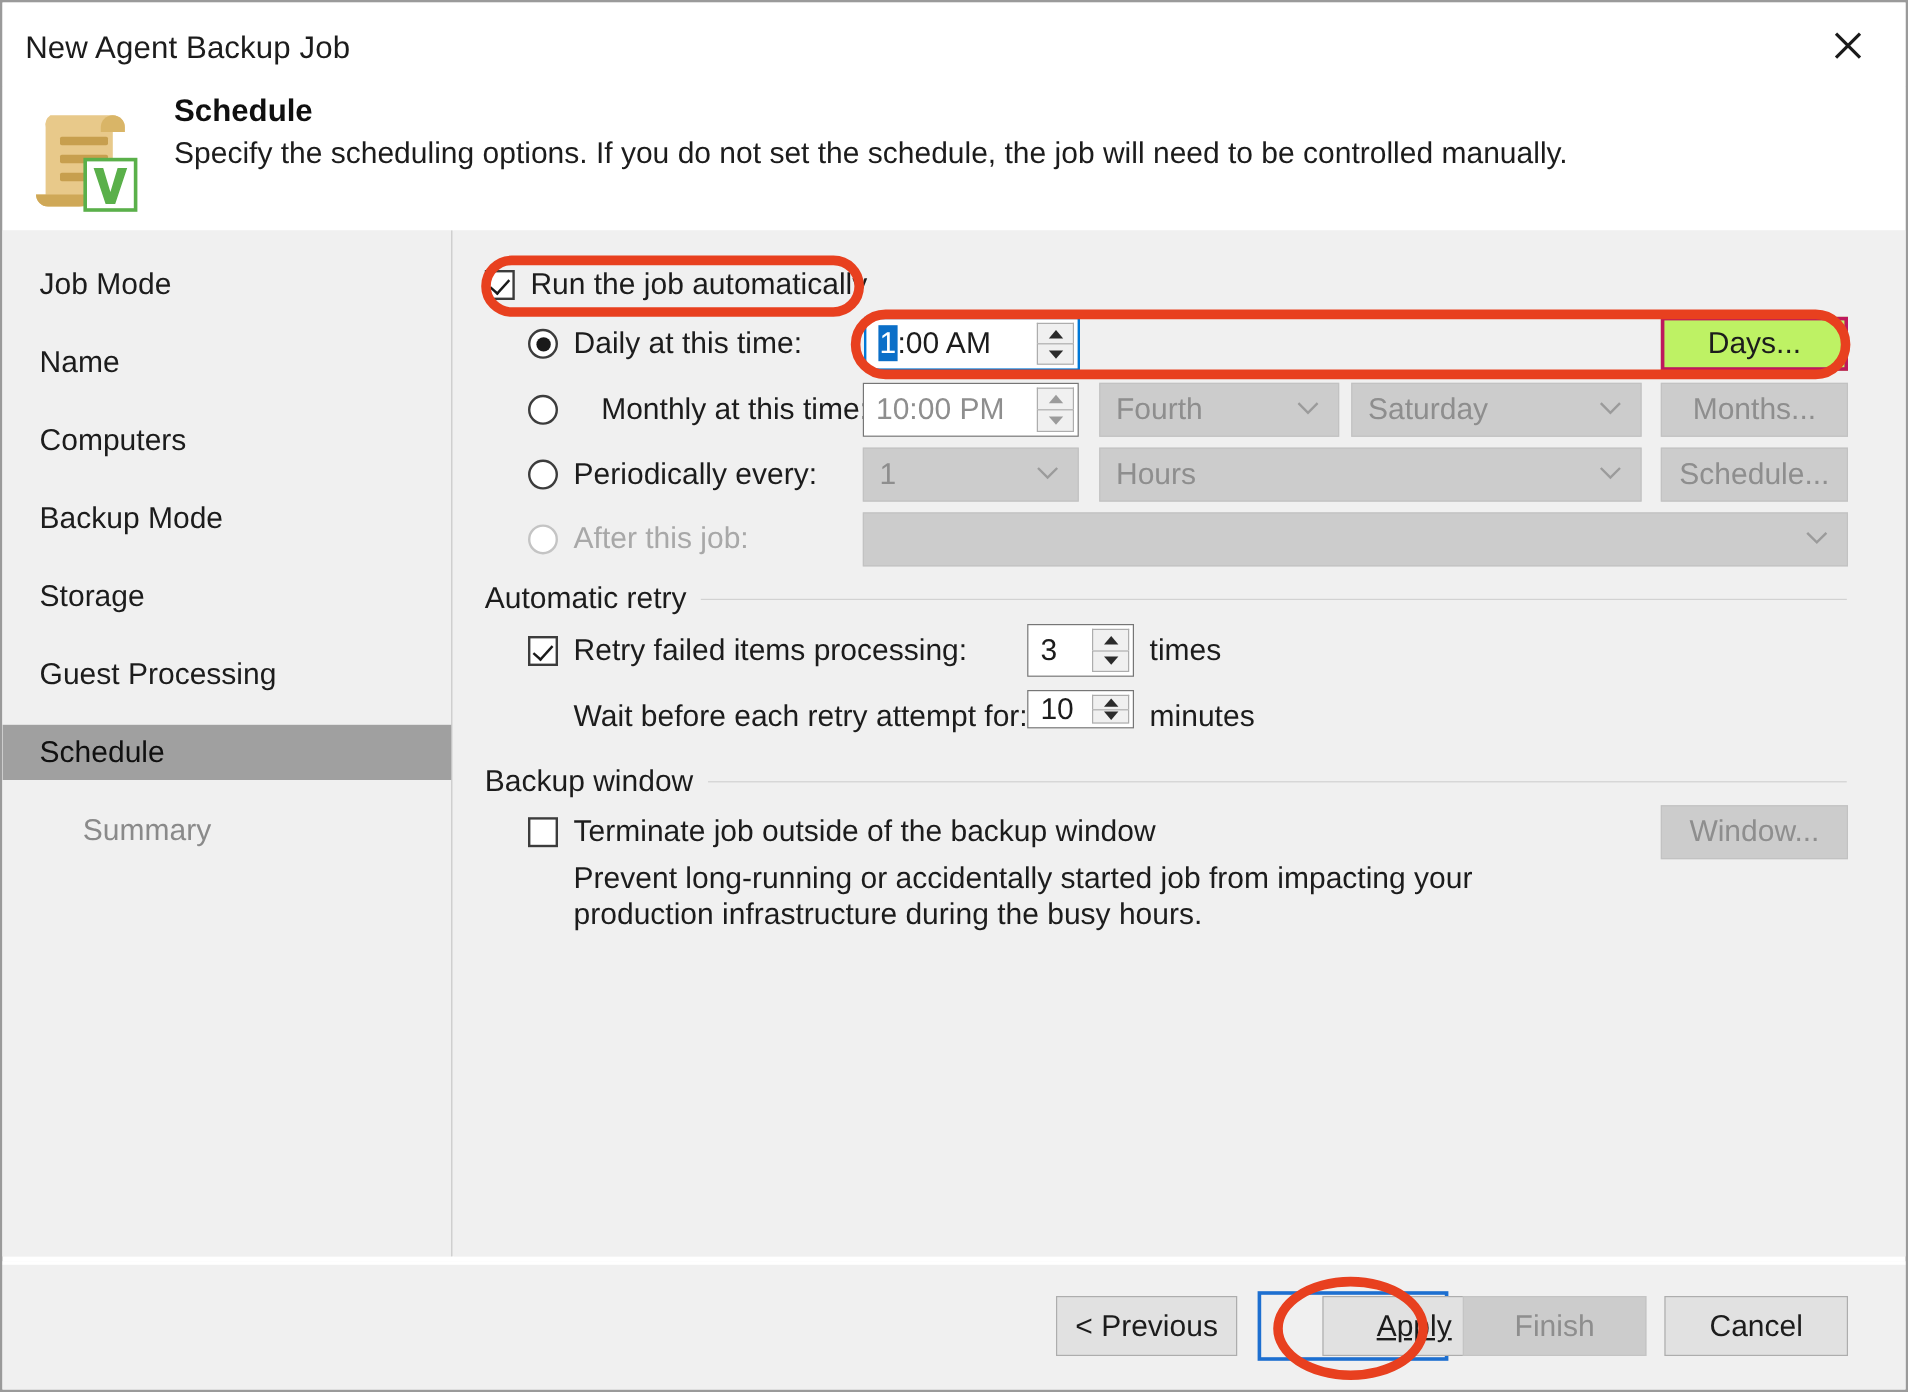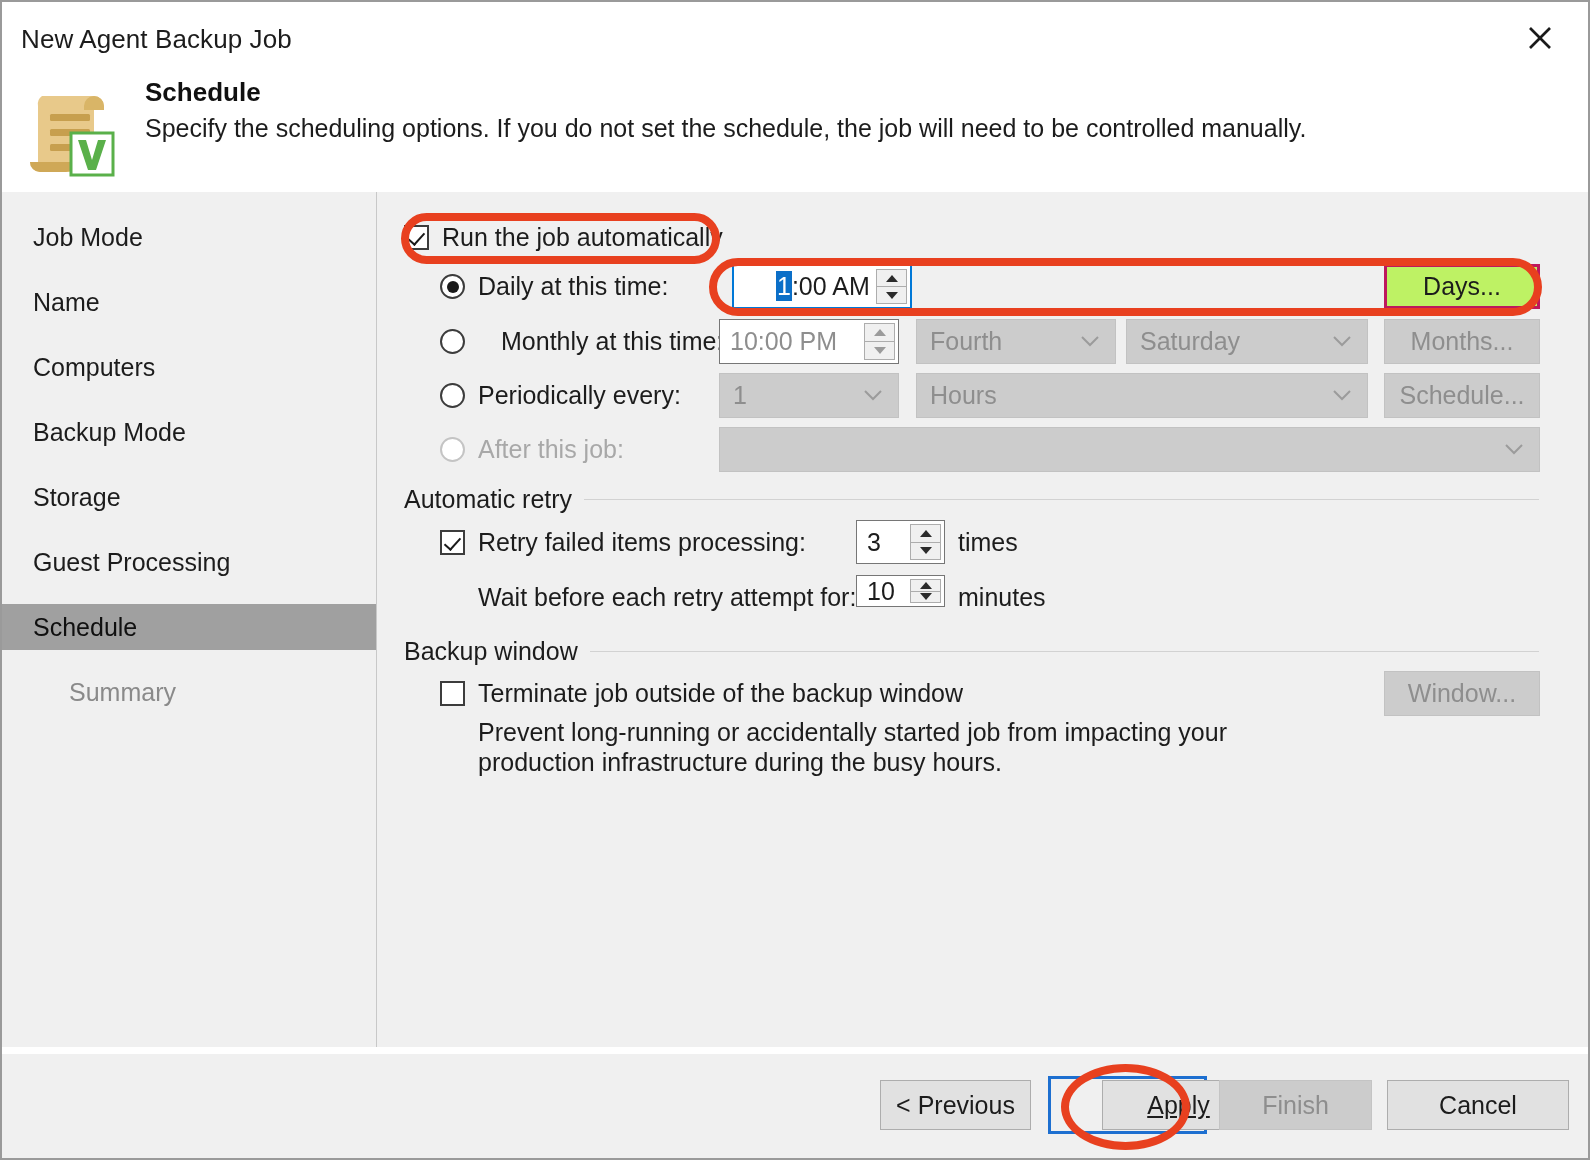--- a/index.html
+++ b/index.html
@@ -447,21 +447,21 @@
 
       <div class="chk-row" style="left:26px; top:31px;">
         <span class="checkbox checked"></span>
         <span class="chk-label">Run the job automatically</span>
       </div>
 
       <div class="chk-row" style="left:62px; top:80px;">
         <span class="radio selected"></span>
         <span class="radio-label">Daily at this time:</span>
       </div>
-      <div class="field focused" style="left:354px; top:72px; width:180px; height:45px;padding-left:32px;">
+      <div class="field focused" style="left:342px; top:72px; width:180px; height:45px;">
         <span class="field-text"><span class="sel-hl">1</span><span>:00 AM</span></span>
         <span class="spin">
           <span class="spin-btn up">
               <i class="arrow-up"></i>
             </span>
           <span class="spin-btn down">
               <i class="arrow-down"></i>
             </span>
         </span>
       </div>
@@ -588,20 +588,20 @@
   </div>
 
   <div class="footer">
     <div class="footer-btn" style="left:878px; width:151px;">&lt; Previous</div>
 
     <div class="focus-ring" style="left:1046px; top:22px; width:159px; height:58px;"></div>
     <div class="footer-btn" style="left:1100px; width:153px;text-decoration:underline;">Apply</div>
 
     <div class="footer-btn disabled" style="left:1217px; width:153px;">Finish</div>
 
-    <div class="footer-btn" style="left:1385px; width:182px;">Cancel</div>
+    <div class="footer-btn" style="left:1385px; width:153px;">Cancel</div>
   </div>
 
   <div class="anno anno-pill1" style="left:399px; top:211px; width:319px; height:51px;"></div>
   <div class="anno anno-pill2" style="left:707px; top:256px; width:833px; height:58px;"></div>
   <div class="anno anno-oval" style="left:1059px; top:1062px; width:129px; height:86px;"></div>
 
 </div>
 
 </body></html>

